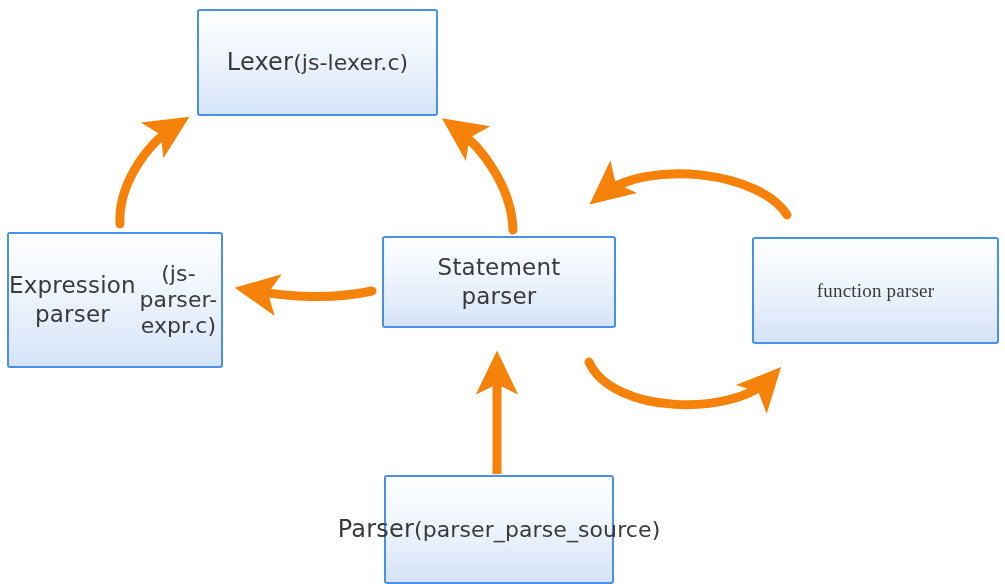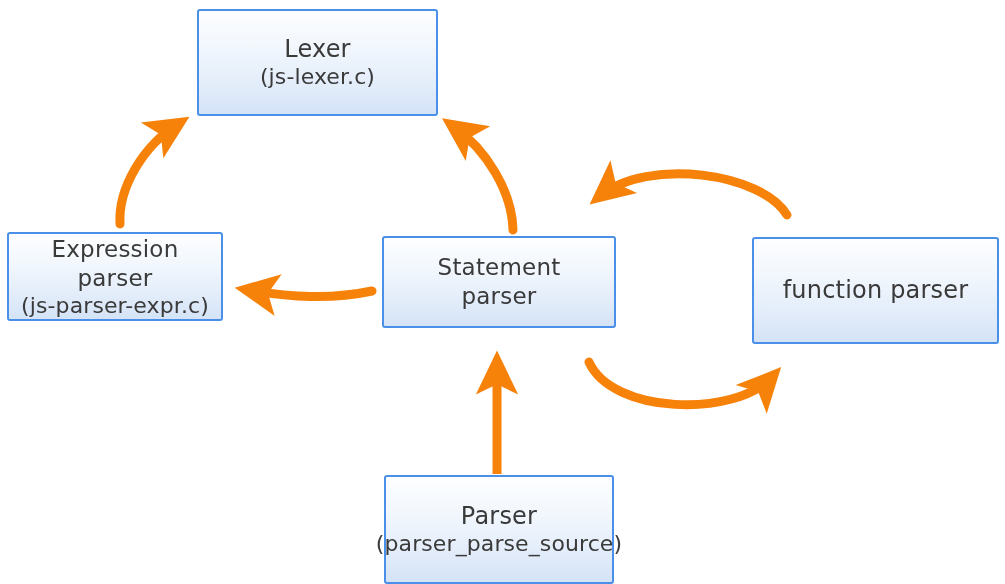--- a/index.html
+++ b/index.html
@@ -26,21 +26,20 @@
     height: 584px;
     pointer-events: none;
   }
   .node-box {
     position: absolute;
     box-sizing: border-box;
     border: 2px solid #4a90e8;
     border-radius: 3px;
     background: linear-gradient(to bottom, #fdfeff 0%, #f2f7fd 35%, #dfeaf9 80%, #d4e3f7 100%);
     display: flex;
-    flex-direction: column;
     align-items: center;
     justify-content: center;
     text-align: center;
     color: #3c3c3c;
     box-shadow: 0 0 0 0 rgba(0,0,0,0);
   }
   .node-title {
     font-size: 23px;
     line-height: 29px;
     letter-spacing: 0.2px;
@@ -49,27 +48,27 @@
   }
   .node-sub {
     font-size: 22px;
     line-height: 26px;
     letter-spacing: 0.1px;
     color: #3a3a3a;
   }
 
   
   #node-lexer      { left: 197px; top: 9px;   width: 241px; height: 107px; }
-  #node-expression { left: 7px;   top: 232px; width: 216px; height: 89px; }
+  #node-expression { left: 7px;   top: 232px; width: 216px; height: 136px; }
   #node-statement  { left: 382px; top: 236px; width: 234px; height: 92px; }
   #node-function   { left: 752px; top: 237px; width: 247px; height: 107px; }
   #node-parser     { left: 384px; top: 475px; width: 230px; height: 109px; }
 
   #node-lexer .node-title { font-size: 24px; }
-  #node-function .node-title { font-size: 24px; }
+  #node-function .node-title { font-size: 19px; font-family: Liberation Serif, serif; }
   #node-parser .node-title { font-size: 24px; }
 </style>
 </head>
 <body>
 
 <div id="diagram-canvas">
 
   <svg id="arrow-layer" viewBox="0 0 1005 584" width="1005" height="584" xmlns="http://www.w3.org/2000/svg">
     <defs>
       <marker id="ah" markerWidth="5.2" markerHeight="5.2" refX="3.4" refY="2.6" orient="auto" markerUnits="strokeWidth">

